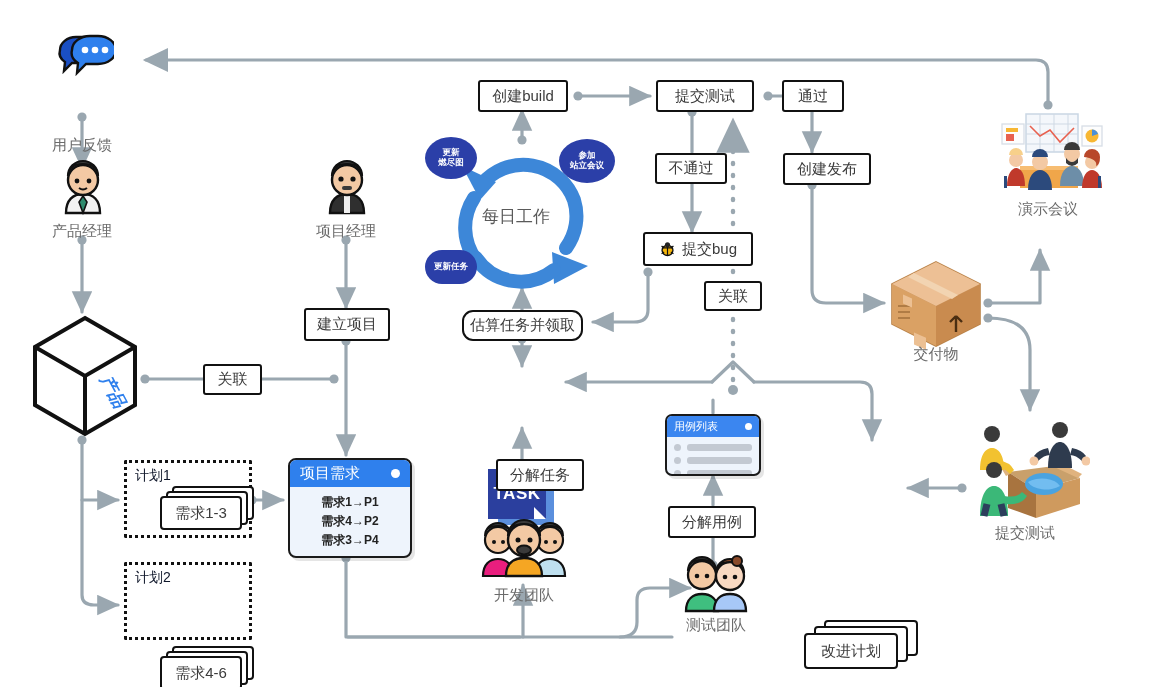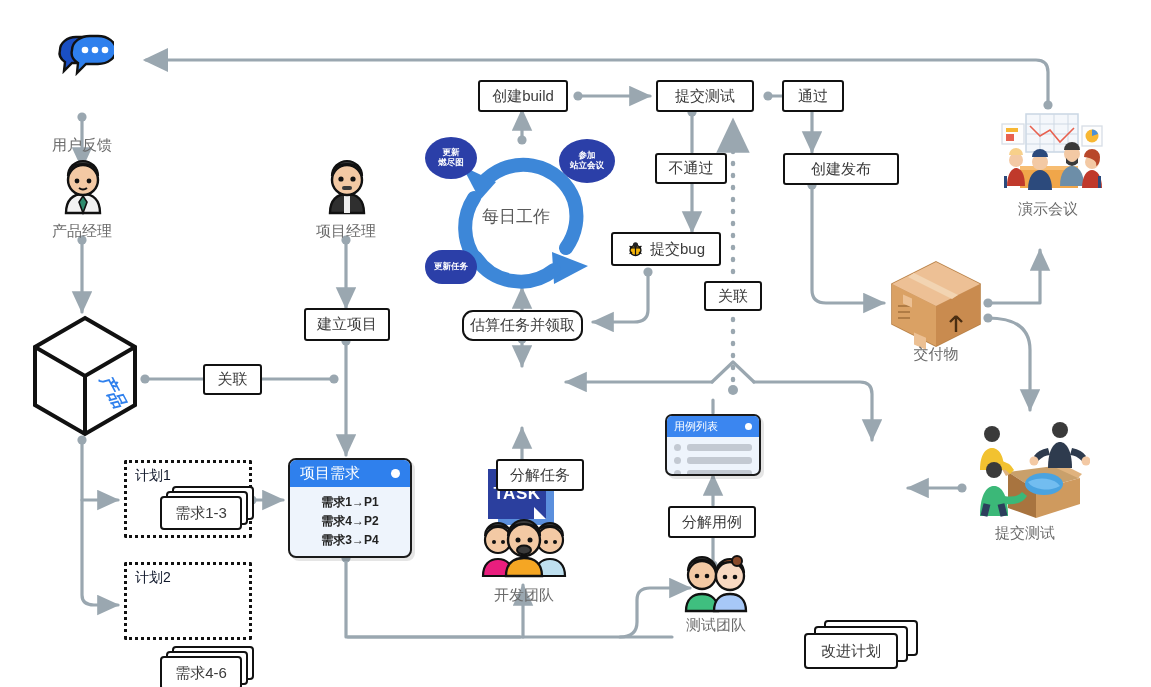--- a/index.html
+++ b/index.html
@@ -57,21 +57,21 @@
   .task .fold{position:absolute;left:46px;top:38px;width:0;height:0;
               border-left:12px solid #fff;border-top:12px solid transparent;}
 
   
   .badge{position:absolute;background:#2b3fa8;color:#fff;border-radius:50%;
          display:flex;align-items:center;justify-content:center;text-align:center;
          font-size:8.5px;line-height:1.15;font-weight:bold;}
   .ringtxt{position:absolute;font-size:17px;color:#5a5a5a;white-space:nowrap;}
 
   
-  .bugbox{display:flex;align-items:center;gap:6px;}
+  .bugbox{display:flex;align-items:center;gap:6px;margin-left:32px;}
 </style>
 </head>
 <body>
 
 <div id="stage">
 
   <svg class="wires" viewBox="0 0 1151 687">
     <defs>
       <marker id="ar" markerWidth="9" markerHeight="9" refX="6.5" refY="3.2" orient="auto">
         <path d="M0,0 L7,3.2 L0,6.4 z" fill="#9aa7b0"></path>
@@ -294,21 +294,21 @@
       <svg viewBox="0 0 20 20" width="17" height="17">
         <ellipse cx="10" cy="11" rx="6.4" ry="6" fill="#f5b50a" stroke="#111" stroke-width="1.6"></ellipse>
         <path d="M10,5 v12 M4,8 h12" stroke="#111" stroke-width="1.4"></path>
         <path d="M3,6 l3,2 M17,6 l-3,2 M3,15 l3,-2 M17,15 l-3,-2" stroke="#111" stroke-width="1.5"></path>
         <circle cx="10" cy="4.5" r="3" fill="#222"></circle>
       </svg>
     </span>
     <span>提交bug</span>
   </div>
 
-  <div class="node pbox" style="left:783px;top:153px;width:116px;height:32px;">创建发布</div>
+  <div class="node pbox" style="left:783px;top:153px;width:88px;height:32px;">创建发布</div>
 
   <div class="node pbox" style="left:704px;top:281px;width:58px;height:30px;">关联</div>
 
   <div class="node pbox" style="left:462px;top:310px;width:121px;height:31px;border-radius:11px;">估算任务并领取</div>
 
   <div class="node task" style="left:488px;top:367px;width:72px;height:62px;">
     <div class="back"></div>
     <div class="front">TASK</div>
     <div class="fold"></div>
   </div>

